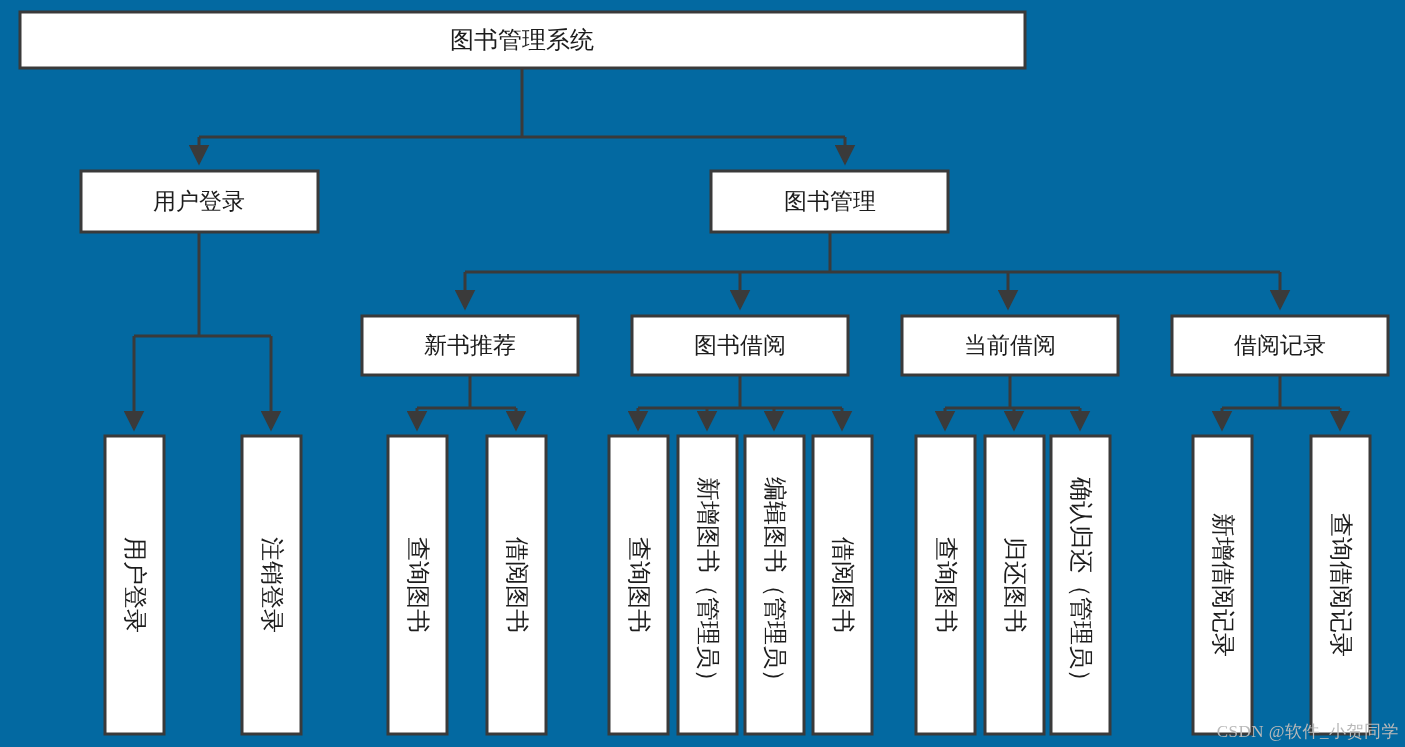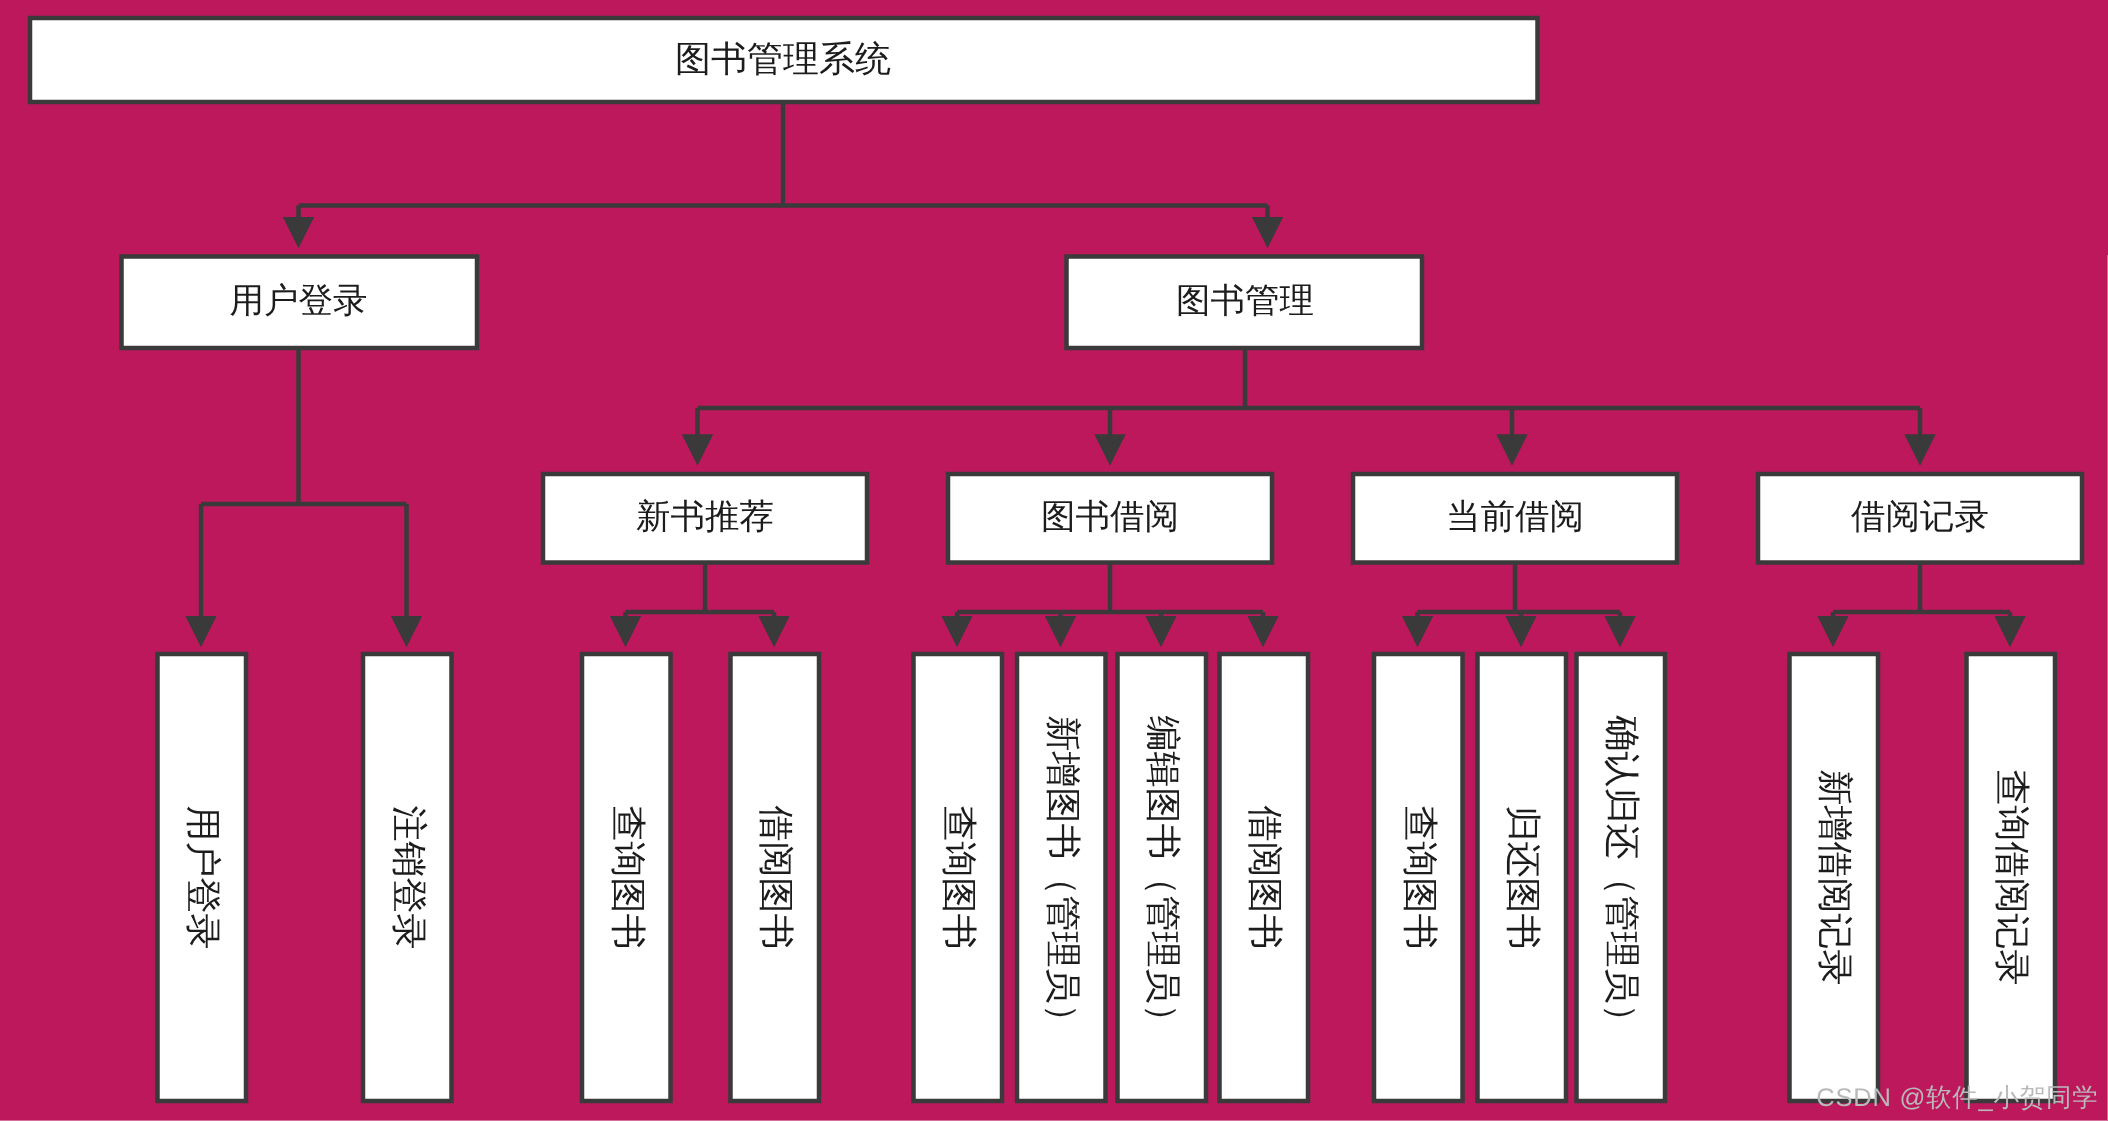--- a/index.html
+++ b/index.html
@@ -1,37 +1,37 @@
 <!DOCTYPE html>
 <html><head>
 <meta charset="utf-8">
 <style>
   html,body{margin:0;padding:0;background:#ffffff;}
   body{
     font-family:"DejaVu Sans","Liberation Sans",sans-serif;
     width:1405px;height:747px;overflow:hidden;
   }
-  #diagram-root{position:relative;width:1405px;height:747px;background:#be185d;}
+  #diagram-root{position:relative;width:1405px;height:747px;background:#0369a1;}
   svg#tree{position:absolute;left:0;top:0;width:1405px;height:747px;}
   .box{fill:#ffffff;stroke:#3a3a3a;stroke-width:3;}
   .edge{stroke:#3a3a3a;stroke-width:3;fill:none;}
   .node-label{
     font-family:"DejaVu Sans","Liberation Sans",sans-serif;
     fill:#1c1c1c;text-anchor:middle;dominant-baseline:middle;
   }
   .lvl1{font-size:24px;}
   .lvl2{font-size:23px;}
   .lvl3{font-size:23px;}
   .leaf-label{
     font-family:"DejaVu Sans","Liberation Sans",sans-serif;
     font-size:24px;fill:#1c1c1c;text-anchor:middle;dominant-baseline:middle;
   }
   .watermark{
     position:absolute;right:6px;bottom:4px;
-    font-family:Liberation Sans, sans-serif;
+    font-family:Liberation Serif, serif;
     font-size:17px;color:#b9b9b9;white-space:nowrap;letter-spacing:.5px;
   }
 </style>
 </head>
 <body>
 
 <div id="diagram-root">
 
   <svg id="tree" viewBox="0 0 1405 747" xmlns="http://www.w3.org/2000/svg">
     <defs>

